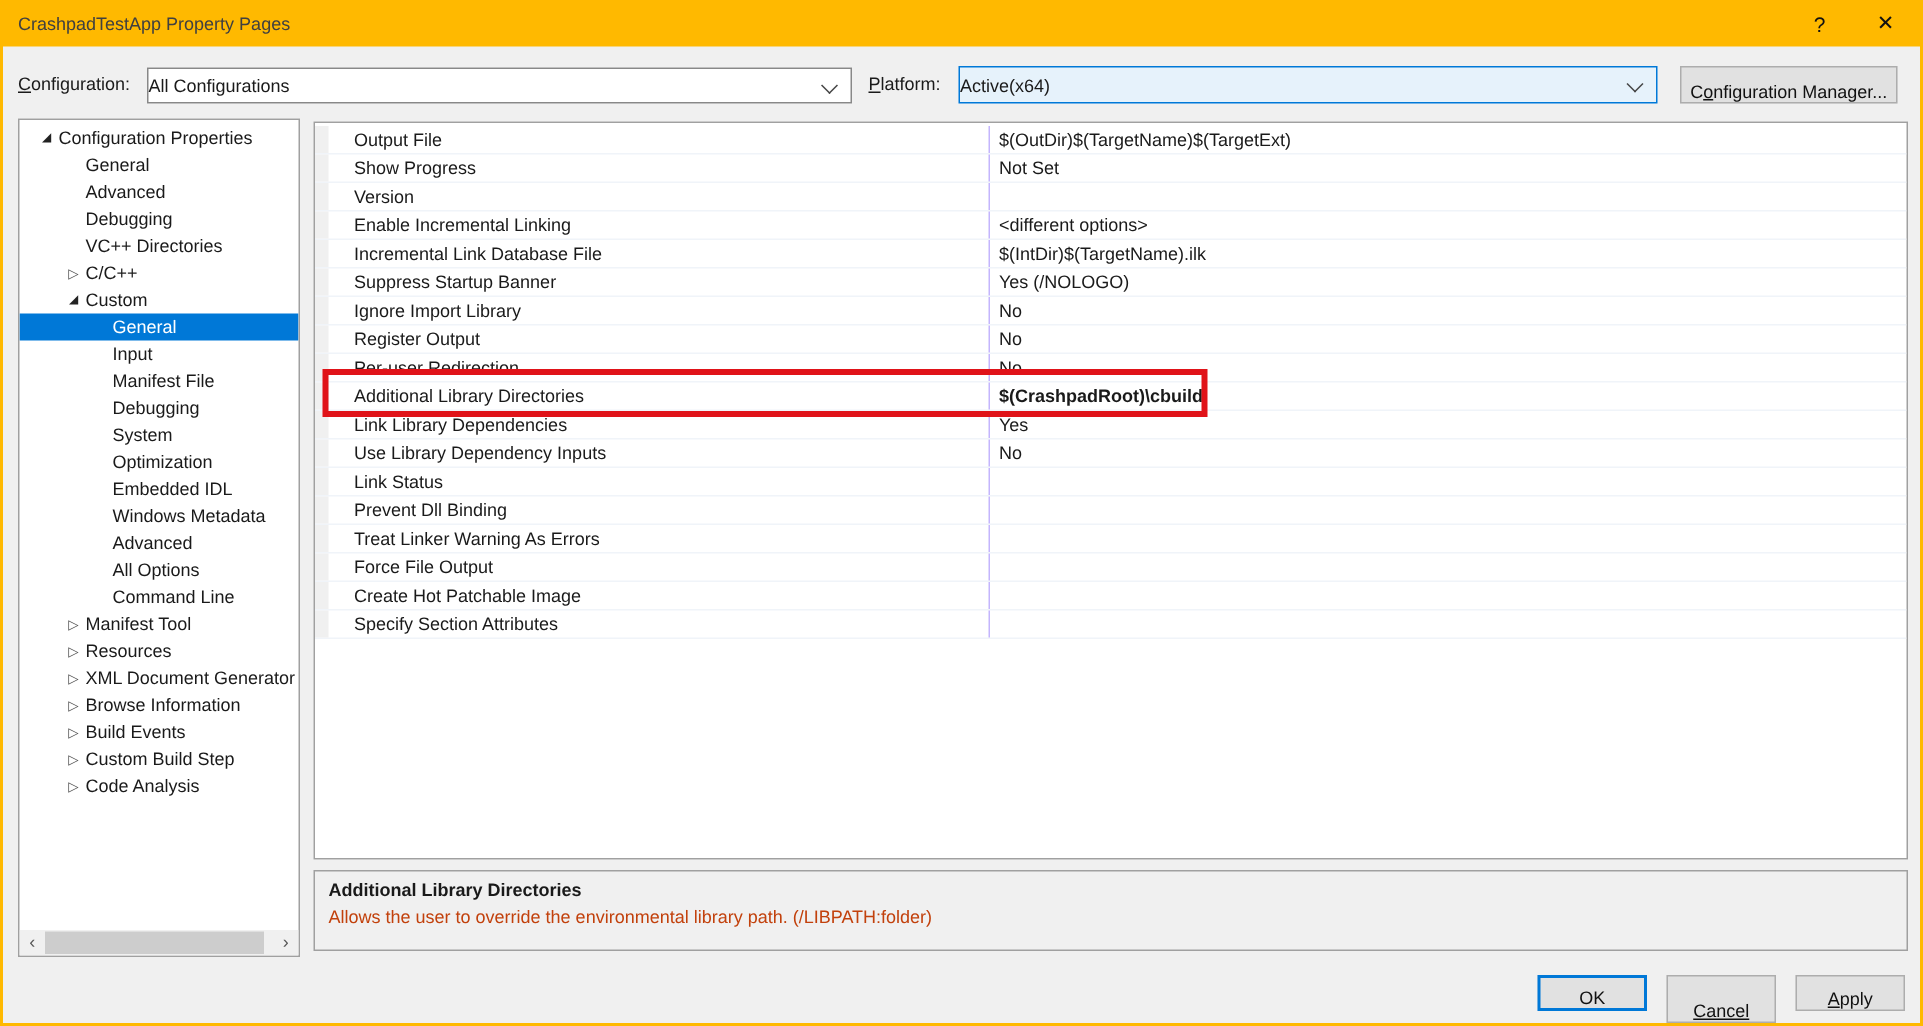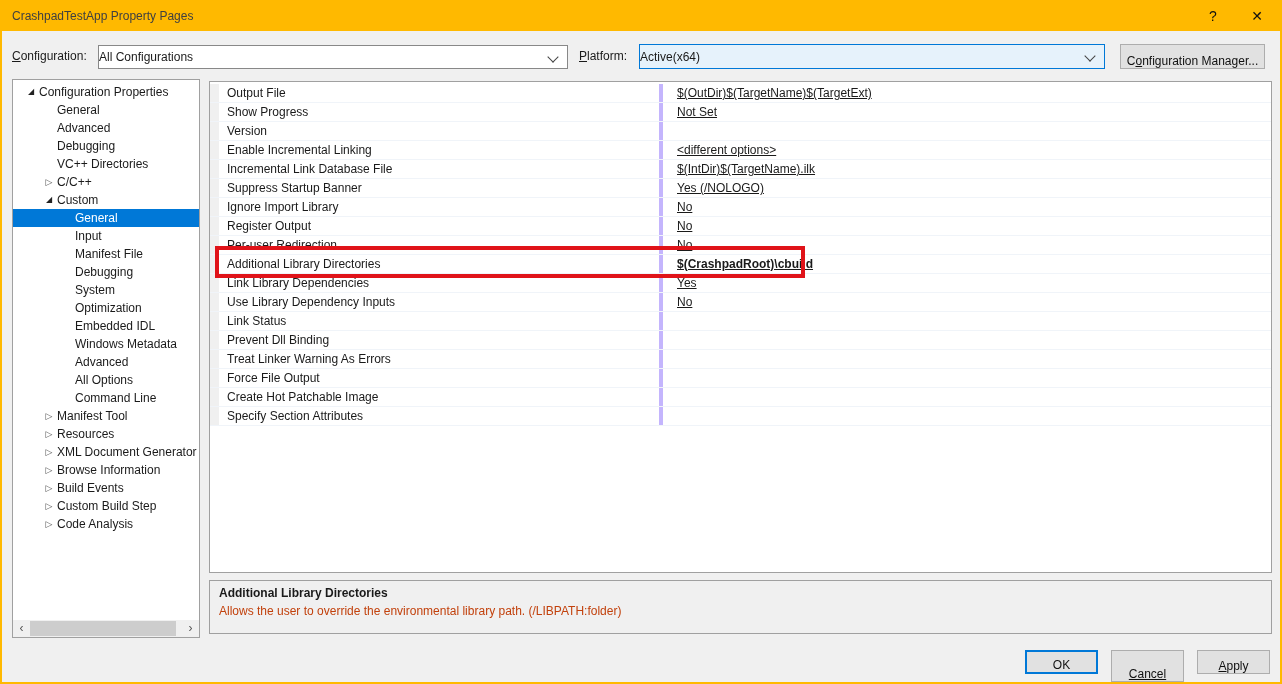--- a/index.html
+++ b/index.html
@@ -67,22 +67,22 @@
   .scroll-thumb { flex:1; height:15px; margin:0 6px 0 0; background:#cdcdcd; }
 
   
   .grid-panel {
     position:absolute; left:207px; top:79px; width:1063px; height:492px;
     background:#fff; border:1px solid #a0a0a0; overflow:hidden;
   }
   .grid-rows { position:absolute; left:0; top:2px; right:0; }
   .grid-row { display:flex; height:19px; border-bottom:1px solid #f0f4f9; }
   .grid-gutter { flex:none; width:9px; background:#f0f0f0; }
-  .grid-label { flex:none; width:440px; padding-left:8px; line-height:18px; white-space:nowrap; overflow:hidden; }
-  .grid-value { flex:1; border-left:4px solid #c4b5fd; padding-left:14px; line-height:18px; white-space:nowrap; overflow:hidden;text-decoration:underline; }
+  .grid-label { flex:none; width:440px; padding-left:17px; line-height:18px; white-space:nowrap; overflow:hidden; }
+  .grid-value { flex:1; border-left:1px solid #c4b5fd; padding-left:6px; line-height:18px; white-space:nowrap; overflow:hidden; }
   .grid-value.bold { font-weight:bold; }
 
   
   .annotation-rect {
     position:absolute; left:213px; top:244px; width:590px; height:32px;
     border:4px solid #e01319; z-index:10; pointer-events:none;
   }
 
   
   .help-panel {

